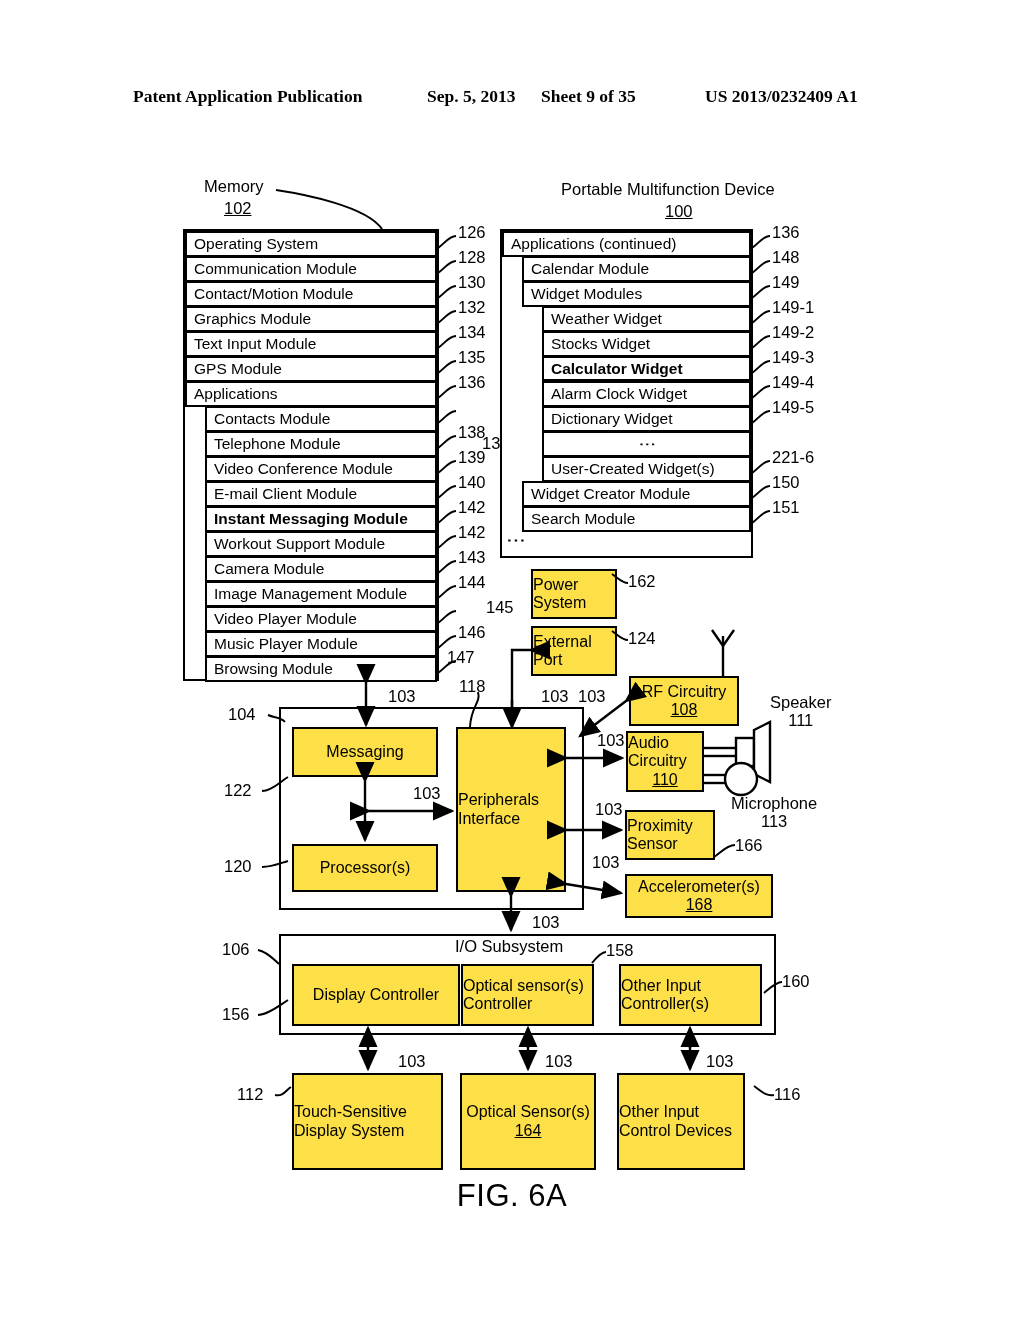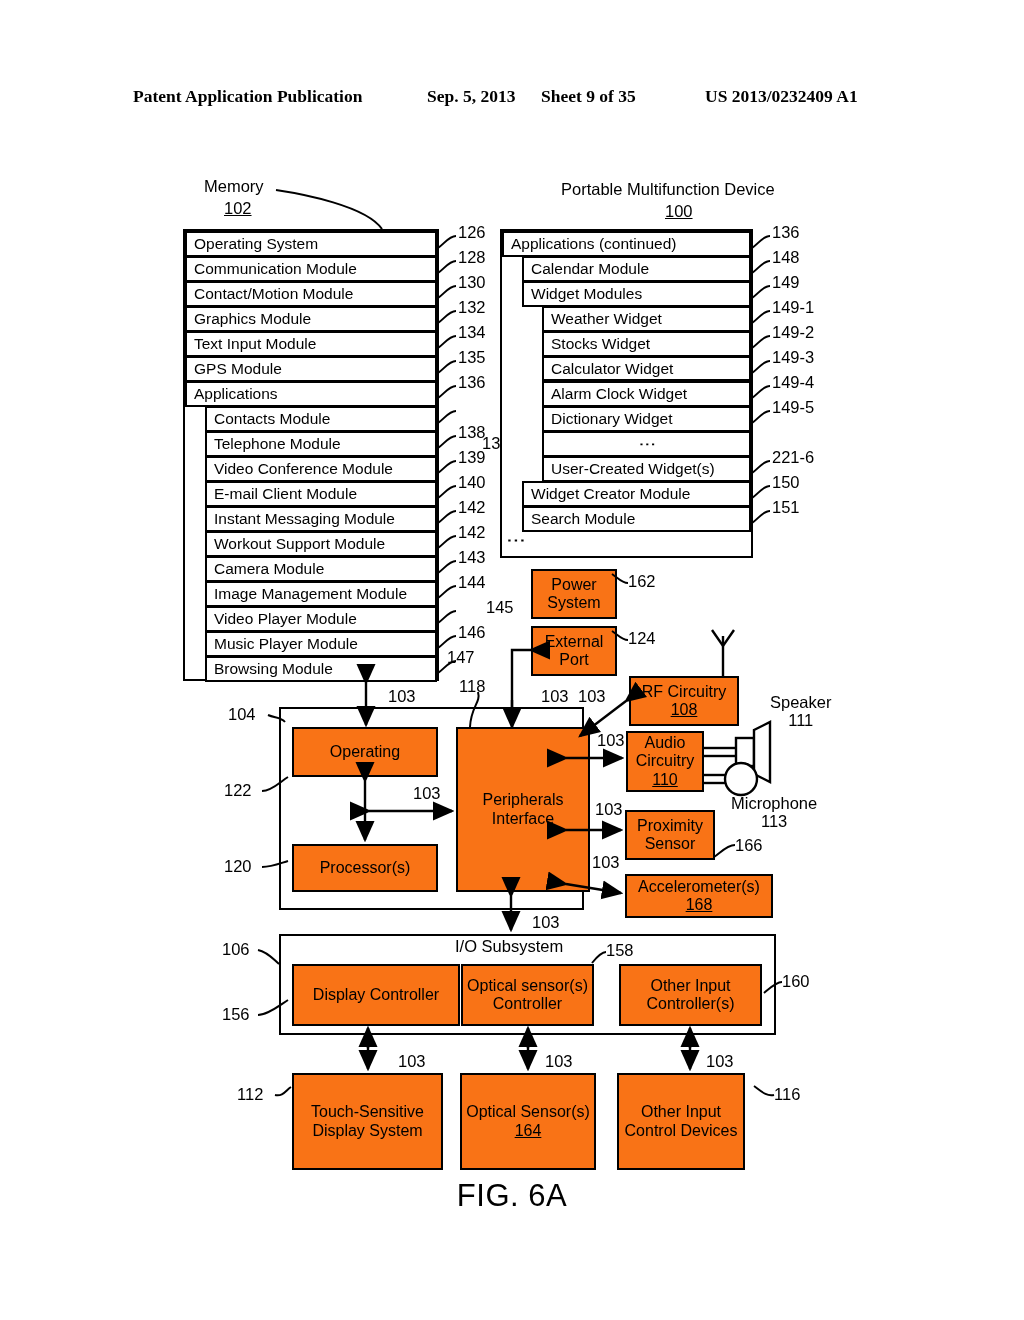--- a/index.html
+++ b/index.html
@@ -17,23 +17,23 @@
 
   
   .box{position:absolute;border:2px solid #000;box-sizing:border-box;background:#fff;}
   .row{position:absolute;border:2px solid #000;box-sizing:border-box;background:#fff;
        font-size:15.5px;line-height:1;display:flex;align-items:center;padding-left:7px;
        white-space:nowrap;}
   .ctr{justify-content:center;padding-left:0;text-align:center;}
   .lbl{position:absolute;font-size:16.5px;white-space:nowrap;line-height:1.08;}
   .ref{position:absolute;font-size:16.5px;white-space:nowrap;}
   .ul{text-decoration:underline;}
-  .cell{position:absolute;border:2px solid #000;box-sizing:border-box;background:#f97316;
+  .cell{position:absolute;border:2px solid #000;box-sizing:border-box;background:#fde047;
         display:flex;flex-direction:column;align-items:center;justify-content:center;
-        font-size:16px;line-height:1.15;text-align:center;}
+        font-size:16px;line-height:1.15;}
   .dots{position:absolute;font-size:19px;letter-spacing:0;line-height:.42;
         writing-mode:vertical-rl;}
   svg.ovl{position:absolute;left:0;top:0;width:1024px;height:1320px;
           pointer-events:none;overflow:visible;}
   #figcap{position:absolute;left:0;top:1178px;width:1024px;text-align:center;
           font-size:31px;letter-spacing:.5px;}
 </style>
 </head>
 <body>
 
@@ -78,21 +78,21 @@
     </div>
     <div class="row" style="left: 205px; top: 431px; width: 232px; height: 26px;">
       <span>Telephone Module</span>
     </div>
     <div class="row" style="left: 205px; top: 456px; width: 232px; height: 26px;">
       <span>Video Conference Module</span>
     </div>
     <div class="row" style="left: 205px; top: 481px; width: 232px; height: 26px;">
       <span>E-mail Client Module</span>
     </div>
-    <div class="row" style="left: 205px; top: 506px; width: 232px; height: 26px;">
+    <div class="row" style="left: 205px; top: 506px; width: 232px; height: 26px; font-weight: bold;">
       <span>Instant Messaging Module</span>
     </div>
     <div class="row" style="left: 205px; top: 531px; width: 232px; height: 26px;">
       <span>Workout Support Module</span>
     </div>
     <div class="row" style="left: 205px; top: 556px; width: 232px; height: 26px;">
       <span>Camera Module</span>
     </div>
     <div class="row" style="left: 205px; top: 581px; width: 232px; height: 26px;">
       <span>Image Management Module</span>
@@ -138,21 +138,21 @@
     </div>
     <div class="row" style="left: 522px; top: 281px; width: 229px; height: 26px;">
       <span>Widget Modules</span>
     </div>
     <div class="row" style="left: 542px; top: 306px; width: 209px; height: 26px;">
       <span>Weather Widget</span>
     </div>
     <div class="row" style="left: 542px; top: 331px; width: 209px; height: 26px;">
       <span>Stocks Widget</span>
     </div>
-    <div class="row" style="left: 542px; top: 356px; width: 209px; height: 25px;">
+    <div class="row" style="left: 542px; top: 356px; width: 209px; height: 25px; font-weight: bold;">
       <span>Calculator Widget</span>
     </div>
     <div class="row" style="left: 542px; top: 381px; width: 209px; height: 26px;">
       <span>Alarm Clock Widget</span>
     </div>
     <div class="row" style="left: 542px; top: 406px; width: 209px; height: 26px;">
       <span>Dictionary Widget</span>
     </div>
     <div class="row ctr" style="left: 542px; top: 431px; width: 209px; height: 26px;">
       <span style="writing-mode:vertical-rl;font-size:17px;line-height:.4;">⋮</span>
@@ -219,30 +219,30 @@
 
 <div class="lbl" style="left:731px;top:795px;text-align:center;">
   <span>Microphone</span><br>
   <span style="display:inline-block;width:100%;text-align:center;">113</span>
 </div>
 
 <div class="box" style="left:279px;top:707px;width:305px;height:203px;"></div>
 <div class="ref" style="left:228px;top:705px;">104</div>
 
 <div class="cell" style="left:292px;top:727px;width:146px;height:50px;">
-  <span>Operating</span>
+  <span>Messaging</span>
 </div>
 <div class="ref" style="left:224px;top:781px;">122</div>
 
 <div class="cell" style="left:292px;top:844px;width:146px;height:48px;">
   <span>Processor(s)</span>
 </div>
 <div class="ref" style="left:224px;top:857px;">120</div>
 
-<div class="cell" style="left:456px;top:727px;width:134px;height:165px;">
+<div class="cell" style="left:456px;top:727px;width:110px;height:165px;">
   <span>Peripherals Interface</span>
 </div>
 <div class="ref" style="left:459px;top:677px;">118</div>
 
 <div class="box" style="left:279px;top:934px;width:497px;height:101px;"></div>
 <div class="lbl" style="left:455px;top:938px;">I/O Subsystem</div>
 <div class="ref" style="left:222px;top:940px;">106</div>
 
 <div class="cell" style="left:292px;top:964px;width:168px;height:62px;">
   <span>Display Controller</span>

